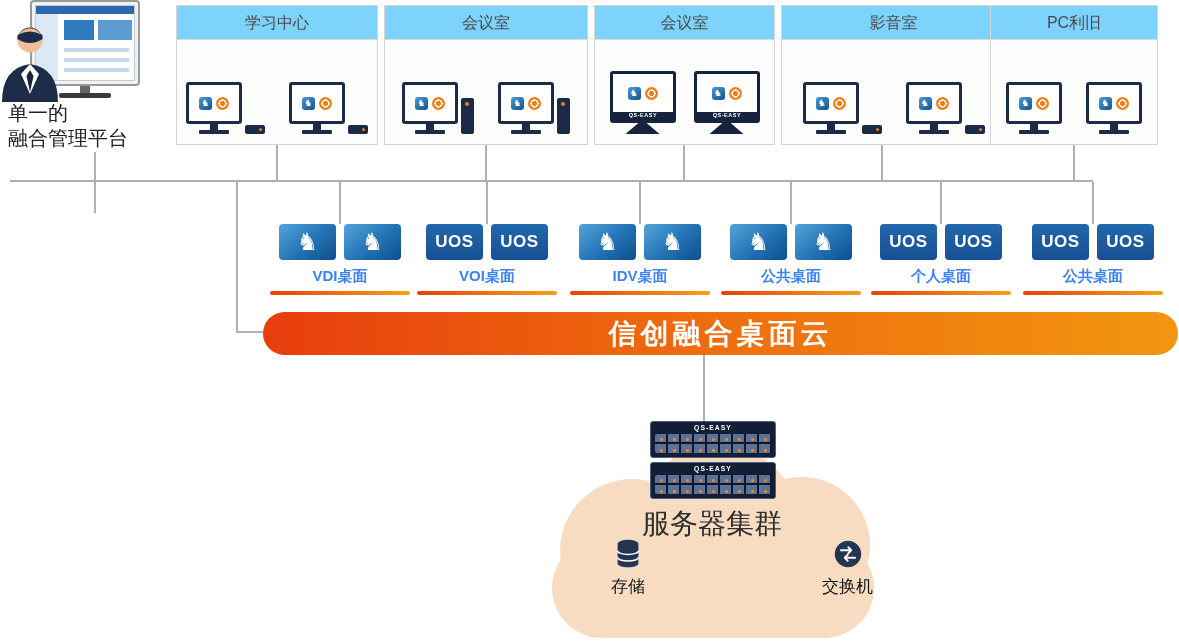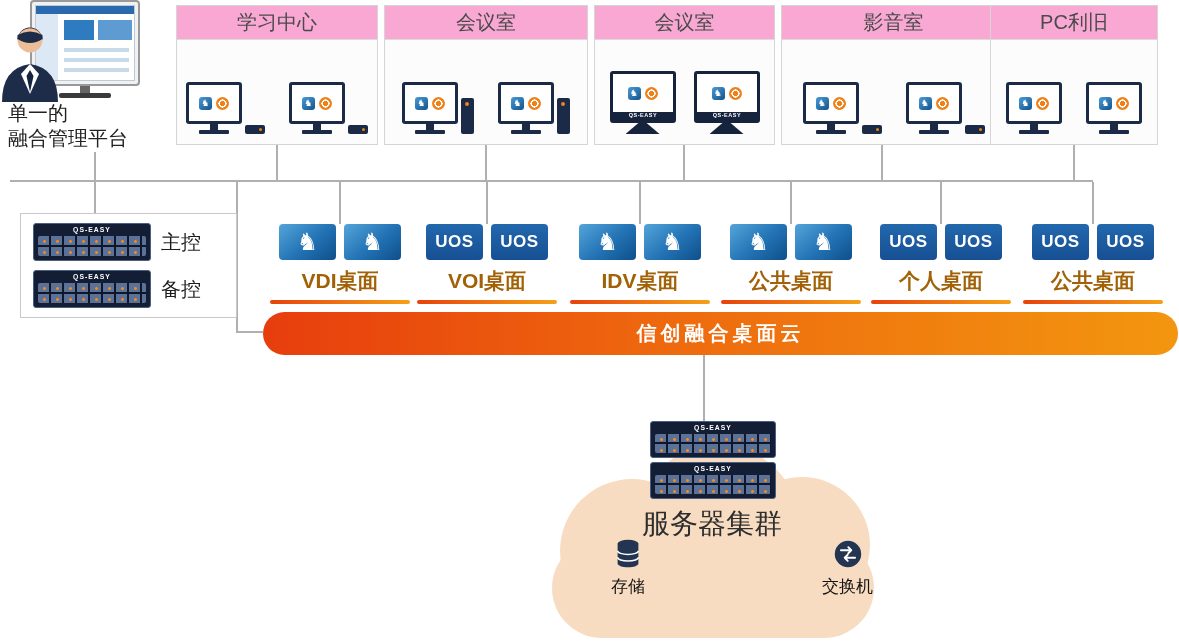--- a/index.html
+++ b/index.html
@@ -7,21 +7,21 @@
   body { font-family:"Liberation Sans","DejaVu Sans",sans-serif; }
   .canvas { position:relative; width:1179px; height:643px; background:#fff; overflow:hidden; }
 
   
   .line { position:absolute; background:#b0b0b0; }
   .line.h { height:2px; }
   .line.v { width:2px; }
 
   
   .room { position:absolute; top:5px; height:140px; background:#fcfcfc; border:1px solid #d5d5d5; }
-  .room-header { height:34px; line-height:33px; text-align:center; background:#f9a8d4; border-bottom:1px solid #dcdcdc; font-size:20px; color:#4a4a4a; }
+  .room-header { height:34px; line-height:33px; text-align:center; background:#7dd3fc; border-bottom:1px solid #dcdcdc; font-size:16px; color:#4a4a4a; }
   .room-body { height:104px; display:flex; align-items:flex-end; justify-content:center; gap:24px; padding-bottom:10px; }
 
   
   .station { display:flex; align-items:flex-end; gap:3px; }
   .mon-frame { width:56px; height:42px; background:#1a2a47; border-radius:3px; padding:3px; }
   .mon-screen { width:100%; height:100%; background:#fff; display:flex; align-items:center; justify-content:center; gap:4px; }
   .mon-neck { width:8px; height:6px; background:#1a2a47; margin:0 auto; }
   .mon-base { width:30px; height:4px; background:#1a2a47; border-radius:1px; margin:0 auto; }
   .mini { width:13px; height:13px; border-radius:3px; }
   .mini.kylin { background:linear-gradient(140deg,#4a9bd5,#13538c); color:#fff; font-size:9px; line-height:13px; text-align:center; font-family:"DejaVu Sans",sans-serif; }
@@ -66,27 +66,27 @@
   .control-row .server { width:118px; height:38px; }
   .control-label { font-size:20px; color:#1c1c1c; }
 
   
   .desk-group { position:absolute; top:224px; width:150px; display:flex; flex-direction:column; align-items:center; }
   .tiles { display:flex; gap:8px; }
   .tile { width:57px; height:36px; border-radius:4px; display:flex; align-items:center; justify-content:center; }
   .tile.kylin { background:linear-gradient(140deg,#54a4da 0%, #2272b4 55%, #0f4f8a 100%); }
   .tile.kylin .horse { color:#fff; font-size:24px; line-height:1; font-family:"DejaVu Sans",sans-serif; }
   .tile.uos { background:linear-gradient(180deg,#2268ad,#174f93); color:#fff; font-size:17px; font-weight:bold; letter-spacing:.5px; }
-  .desk-label { margin-top:7px; font-size:21px; font-weight:bold; color:#a16207; }
+  .desk-label { margin-top:7px; font-size:15px; font-weight:bold; color:#3b82f6; }
   .desk-underline { margin-top:5px; width:140px; height:4px; border-radius:2px; background:linear-gradient(90deg,#e8420c,#f5a018); }
 
   
   .banner { position:absolute; left:263px; top:312px; width:915px; height:43px; border-radius:21.5px;
     background:linear-gradient(90deg,#e73d0d 0%, #ee6a0e 45%, #f3960f 100%);
-    color:#fff; font-size:20px; font-weight:bold; letter-spacing:4px;
+    color:#fff; font-size:28px; font-weight:bold; letter-spacing:4px;
     display:flex; align-items:center; justify-content:center; }
 
   
   .cloud-svg { position:absolute; left:540px; top:443px; }
   .cluster-servers { position:absolute; left:650px; top:421px; display:flex; flex-direction:column; gap:4px; }
   .cluster-servers .server { width:126px; height:37px; }
   .cluster-label { position:absolute; left:612px; top:505px; width:200px; text-align:center; font-size:28px; color:#2e2e2e; }
   .components { position:absolute; left:583px; top:537px; width:262px; display:flex; justify-content:space-between; align-items:flex-start;margin-left:28px; }
   .comp { display:flex; flex-direction:column; align-items:center; }
   .comp svg { display:block; }
@@ -297,36 +297,20 @@
     <path d="M30 48 l3.5 6 -3.5 16 -3.5 -16 z" fill="#16233c"></path>
     <circle cx="30" cy="18" r="12.5" fill="#edbd98"></circle>
     <path d="M17.5 18 a12.5 12.5 0 0 1 25 0 l-2 -6 a12.5 12.5 0 0 0 -21 0 z" fill="#1c2c49"></path>
     <path d="M17.5 17 q12.5 8 25 0 l0 -4 q-12.5 -7 -25 0 z" fill="#1c2c49"></path>
   </svg>
   <div class="admin-label">
     <div>单一的</div>
     <div>融合管理平台</div>
   </div>
 
-  <div class="control-box">
-    <div class="control-row">
-      <div class="server">
-        <div class="server-brand">QS-EASY</div>
-        <div class="server-slots"></div>
-      </div>
-      <span class="control-label">主控</span>
-    </div>
-    <div class="control-row">
-      <div class="server">
-        <div class="server-brand">QS-EASY</div>
-        <div class="server-slots"></div>
-      </div>
-      <span class="control-label">备控</span>
-    </div>
-  </div>
 
   <div class="desk-group" style="left:265px;">
     <div class="tiles">
       <div class="tile kylin">
           <span class="horse">♞</span>
         </div>
       <div class="tile kylin">
           <span class="horse">♞</span>
         </div>
     </div>

